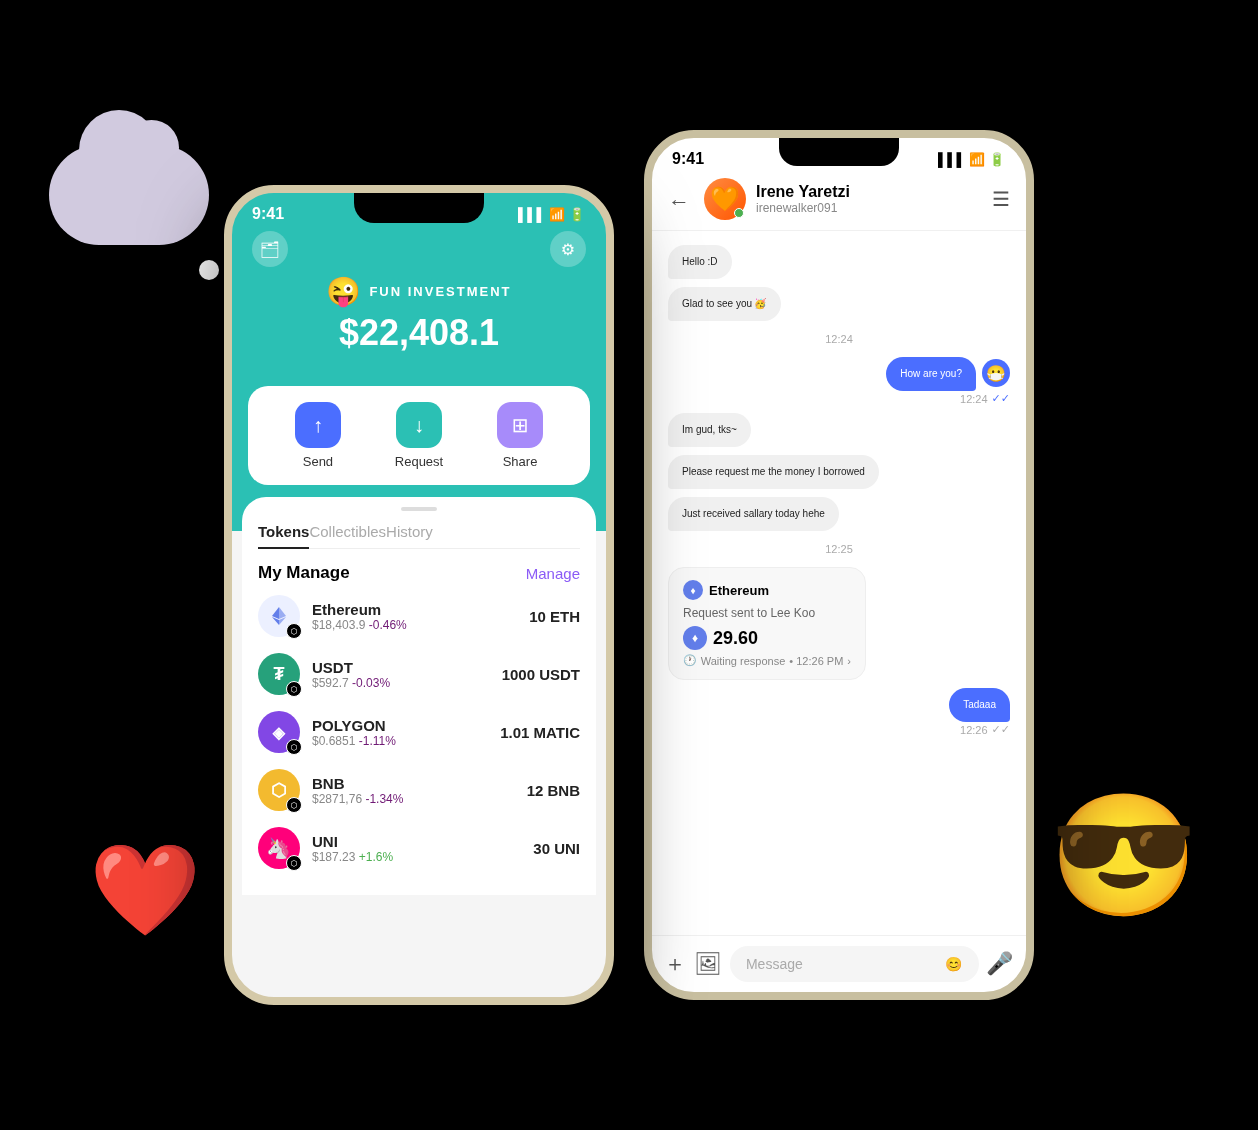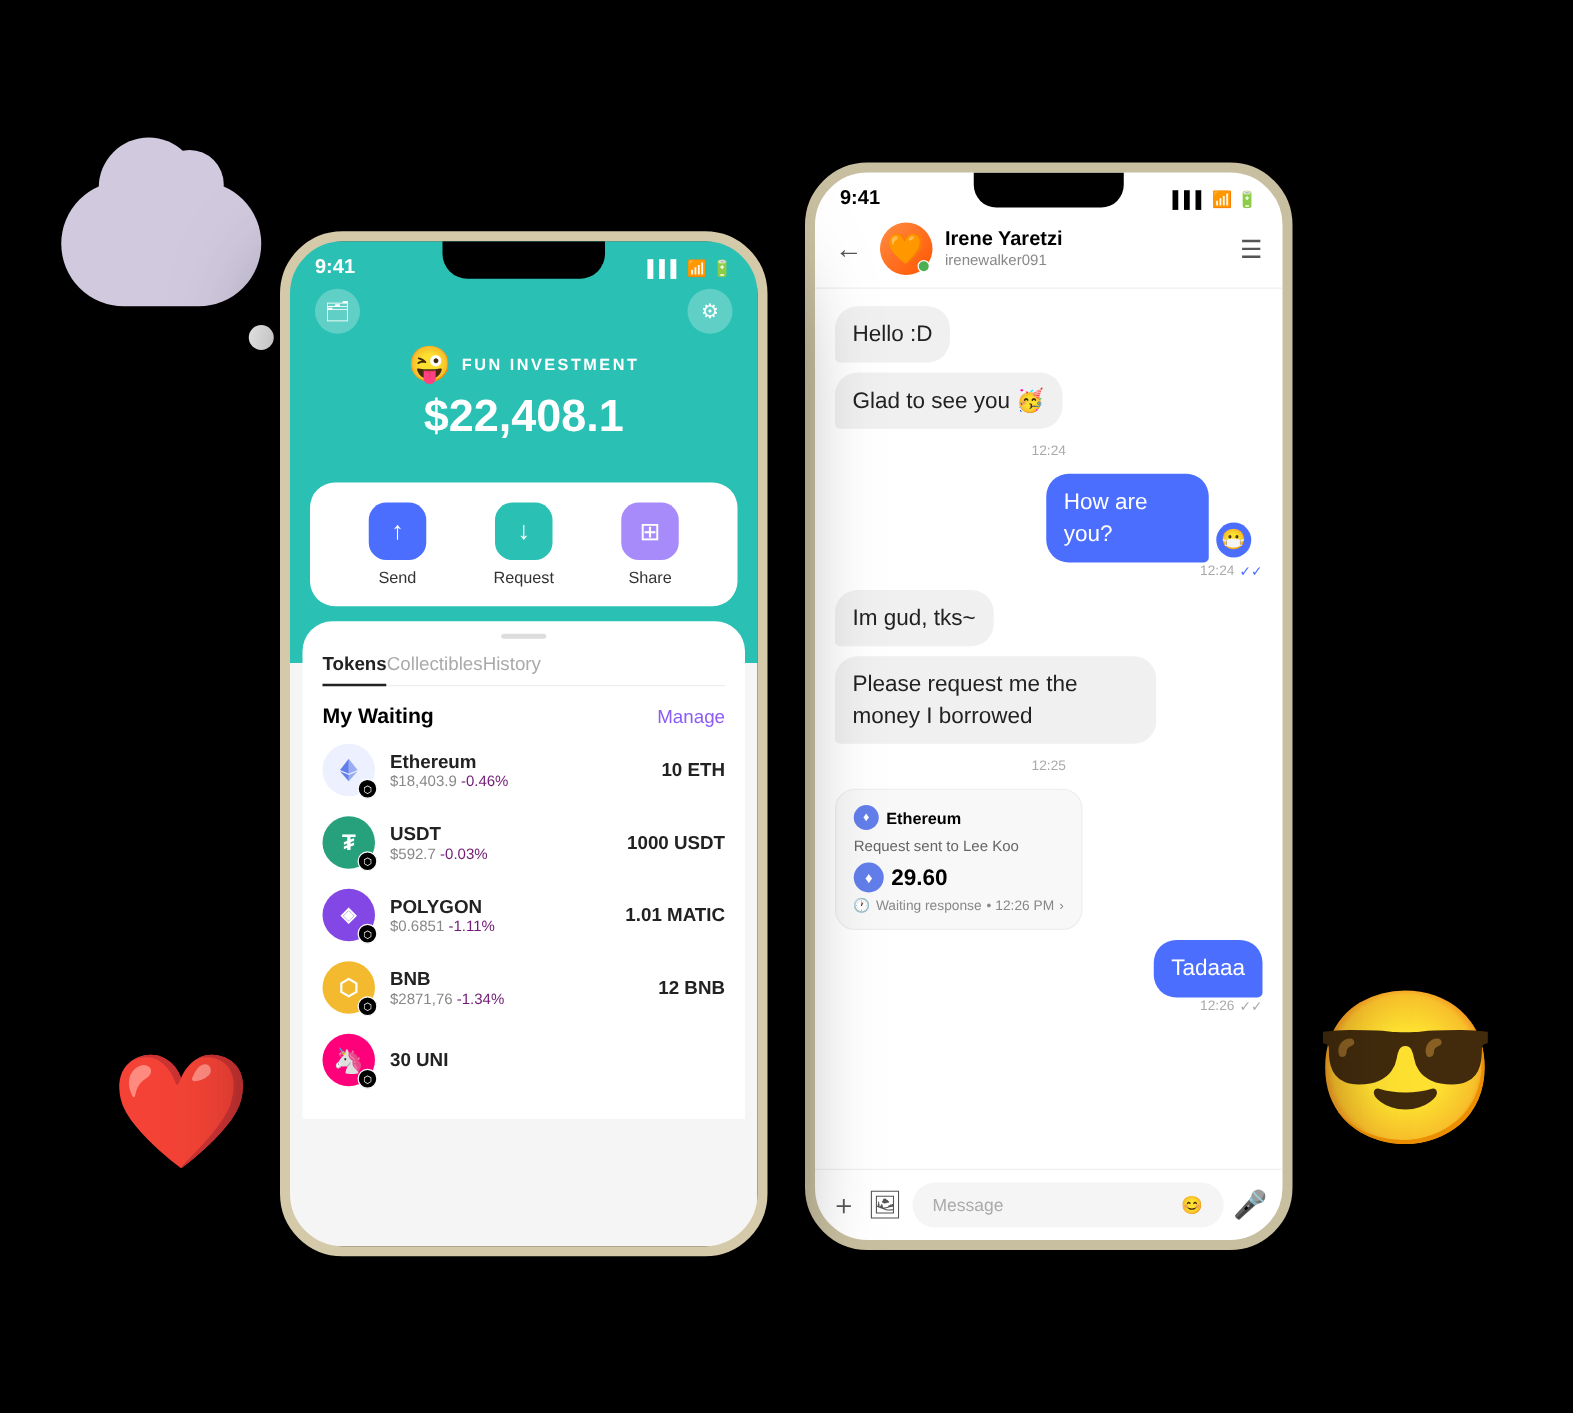--- a/index.html
+++ b/index.html
@@ -354,21 +354,21 @@
       display: flex;
       flex-direction: column;
       gap: 8px;
       overflow: hidden;
     }
 
     .msg-bubble {
       max-width: 75%;
       padding: 10px 14px;
       border-radius: 18px;
-      font-size: 18px;
+      font-size: 10px;
       line-height: 1.4;
     }
     .msg-received {
       background: #f0f0f0;
       color: #222;
       align-self: flex-start;
       border-bottom-left-radius: 4px;
     }
     .msg-sent {
       background: #4B6EFF;
@@ -505,21 +505,21 @@
     <div class="white-card">
       <div class="drag-handle"></div>
 
       <div class="tabs">
         <span class="tab active">Tokens</span>
         <span class="tab inactive">Collectibles</span>
         <span class="tab inactive">History</span>
       </div>
 
       <div class="section-header">
-        <span class="section-title">My Waiting</span>
+        <span class="section-title">My Manage</span>
         <span class="manage-link">Manage</span>
       </div>
 
       <div class="token-item">
         <div class="token-icon eth-bg">
           <svg width="22" height="22" viewBox="0 0 22 22">
             <polygon points="11,2 11,14 18,11" fill="#627EEA" opacity="0.6"></polygon>
             <polygon points="11,2 11,14 4,11" fill="#627EEA"></polygon>
             <polygon points="11,15 11,20 18,12" fill="#627EEA" opacity="0.6"></polygon>
             <polygon points="11,15 11,20 4,12" fill="#627EEA"></polygon>
@@ -579,20 +579,27 @@
           </div>
         </div>
         <div class="token-amount">12 BNB</div>
       </div>
 
       <div class="token-item">
         <div class="token-icon uni-bg">
           <span style="color:white;font-size:20px;">🦄</span>
           <div class="chain-badge token-chain-black">⬡</div>
         </div>
+        <div class="token-info">
+          <div class="token-name">UNI</div>
+          <div class="token-sub">
+            <span>$187.23</span>
+            <span class="pos">+1.6%</span>
+          </div>
+        </div>
         <div class="token-amount">30 UNI</div>
       </div>
     </div>
   </div>
 
   <div class="phone phone-right">
     <div class="notch-right"></div>
     <div class="right-phone-inner">
 
       <div class="right-status-bar">
@@ -641,20 +648,23 @@
         </div>
 
         <div class="msg-group received">
           <div class="msg-bubble msg-received">Im gud, tks~</div>
         </div>
 
         <div class="msg-group received">
           <div class="msg-bubble msg-received">Please request me the money I borrowed</div>
         </div>
 
+        <div class="msg-group received">
+          <div class="msg-bubble msg-received">Just received sallary today hehe</div>
+        </div>
 
         <div style="text-align:center;font-size:11px;color:#aaa;margin:4px 0;">12:25</div>
 
         <div class="request-card">
           <div class="request-card-header">
             <div class="eth-small-icon">♦</div>
             <span class="request-card-title">Ethereum</span>
           </div>
           <div class="request-desc">Request sent to Lee Koo</div>
           <div class="request-amount">

